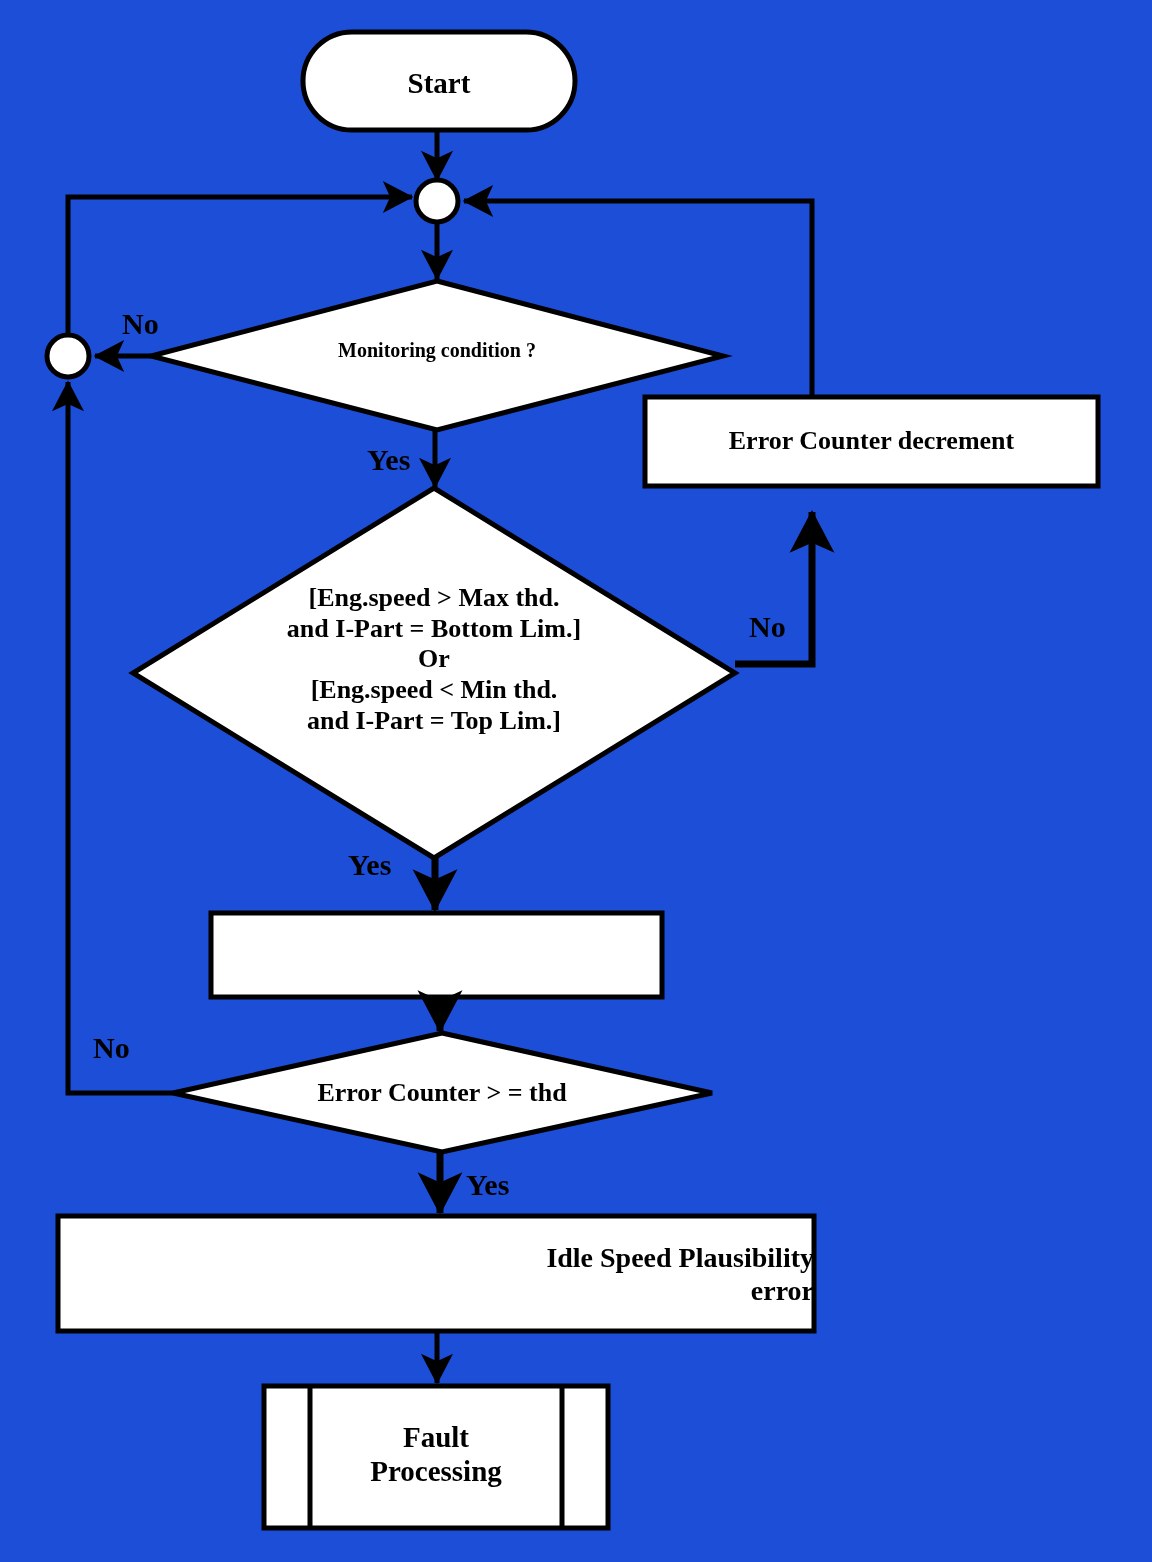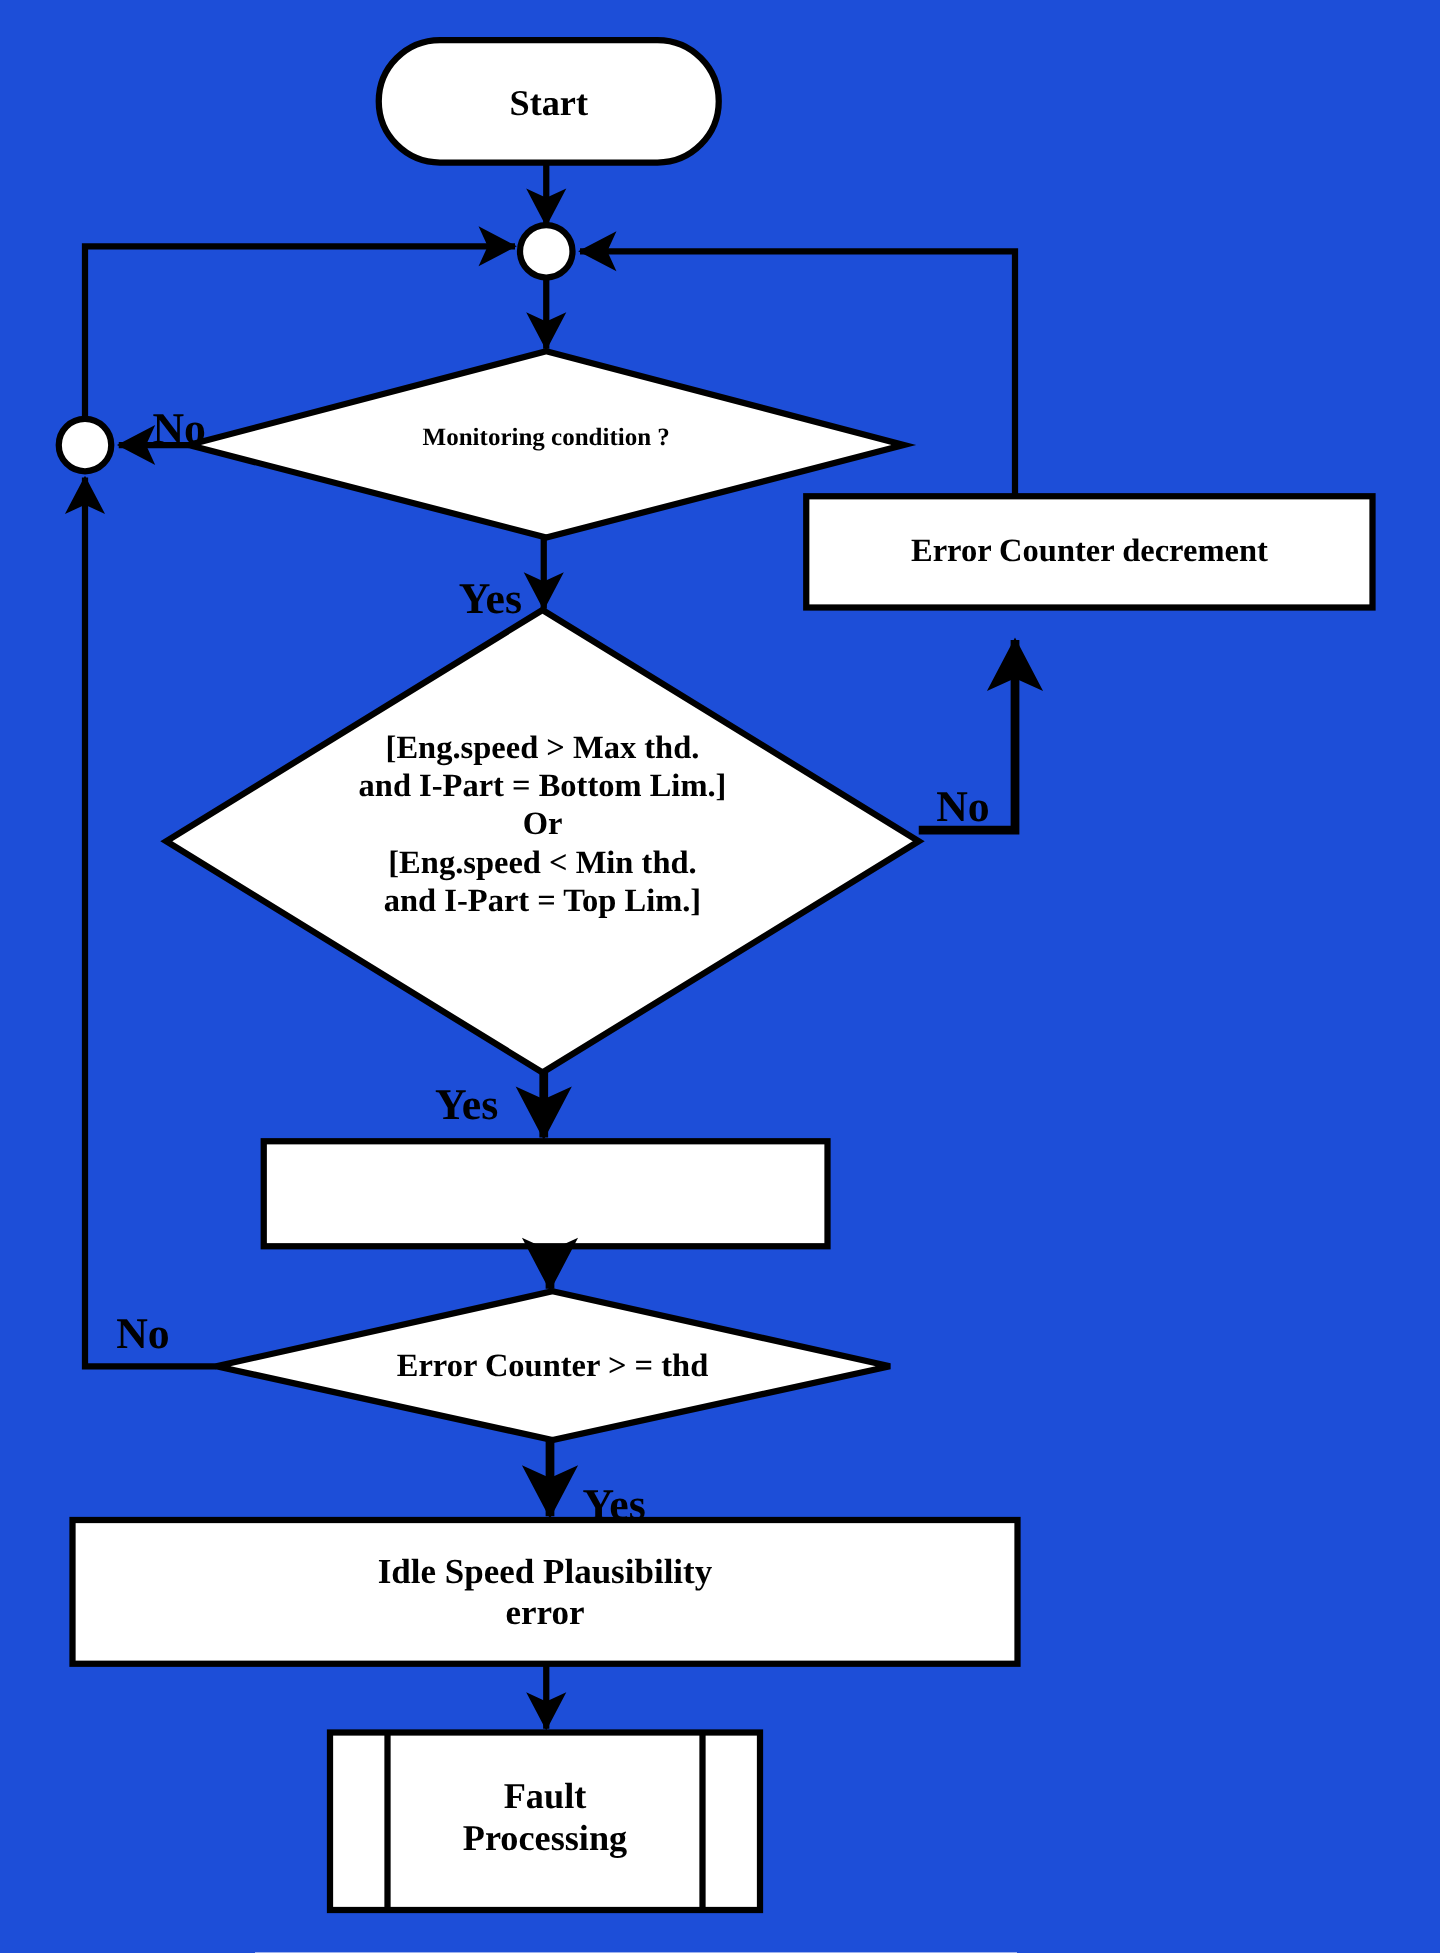--- a/index.html
+++ b/index.html
@@ -26,23 +26,23 @@
     position:absolute;
     font-weight:bold;
     color:#000;
     white-space:nowrap;
   }
   .t-start{font-size:29px;}
   .t-diamond1{font-size:20px;}
   .t-diamond2{font-size:26px;}
   .t-box{font-size:26px;}
   .t-diamond3{font-size:26px;}
-  .t-idle{font-size:28px;}
+  .t-idle{font-size:28px;text-align:right;}
   .t-fault{font-size:29px;}
-  .t-edge{font-size:35px;margin-top:16px;}
+  .t-edge{font-size:30px;}
 </style>
 </head>
 <body>
 
 <div id="page">
 
   <svg id="svg-layer" viewBox="0 0 1152 1562">
     <defs>
       <marker id="arrow" viewBox="0 0 12 12" refX="10.5" refY="6" markerWidth="7" markerHeight="7" orient="auto-start-reverse" markerUnits="strokeWidth">
         <path d="M 0.5 0.5 L 11 6 L 0.5 11.5 L 3 6 Z" fill="#000"></path>

